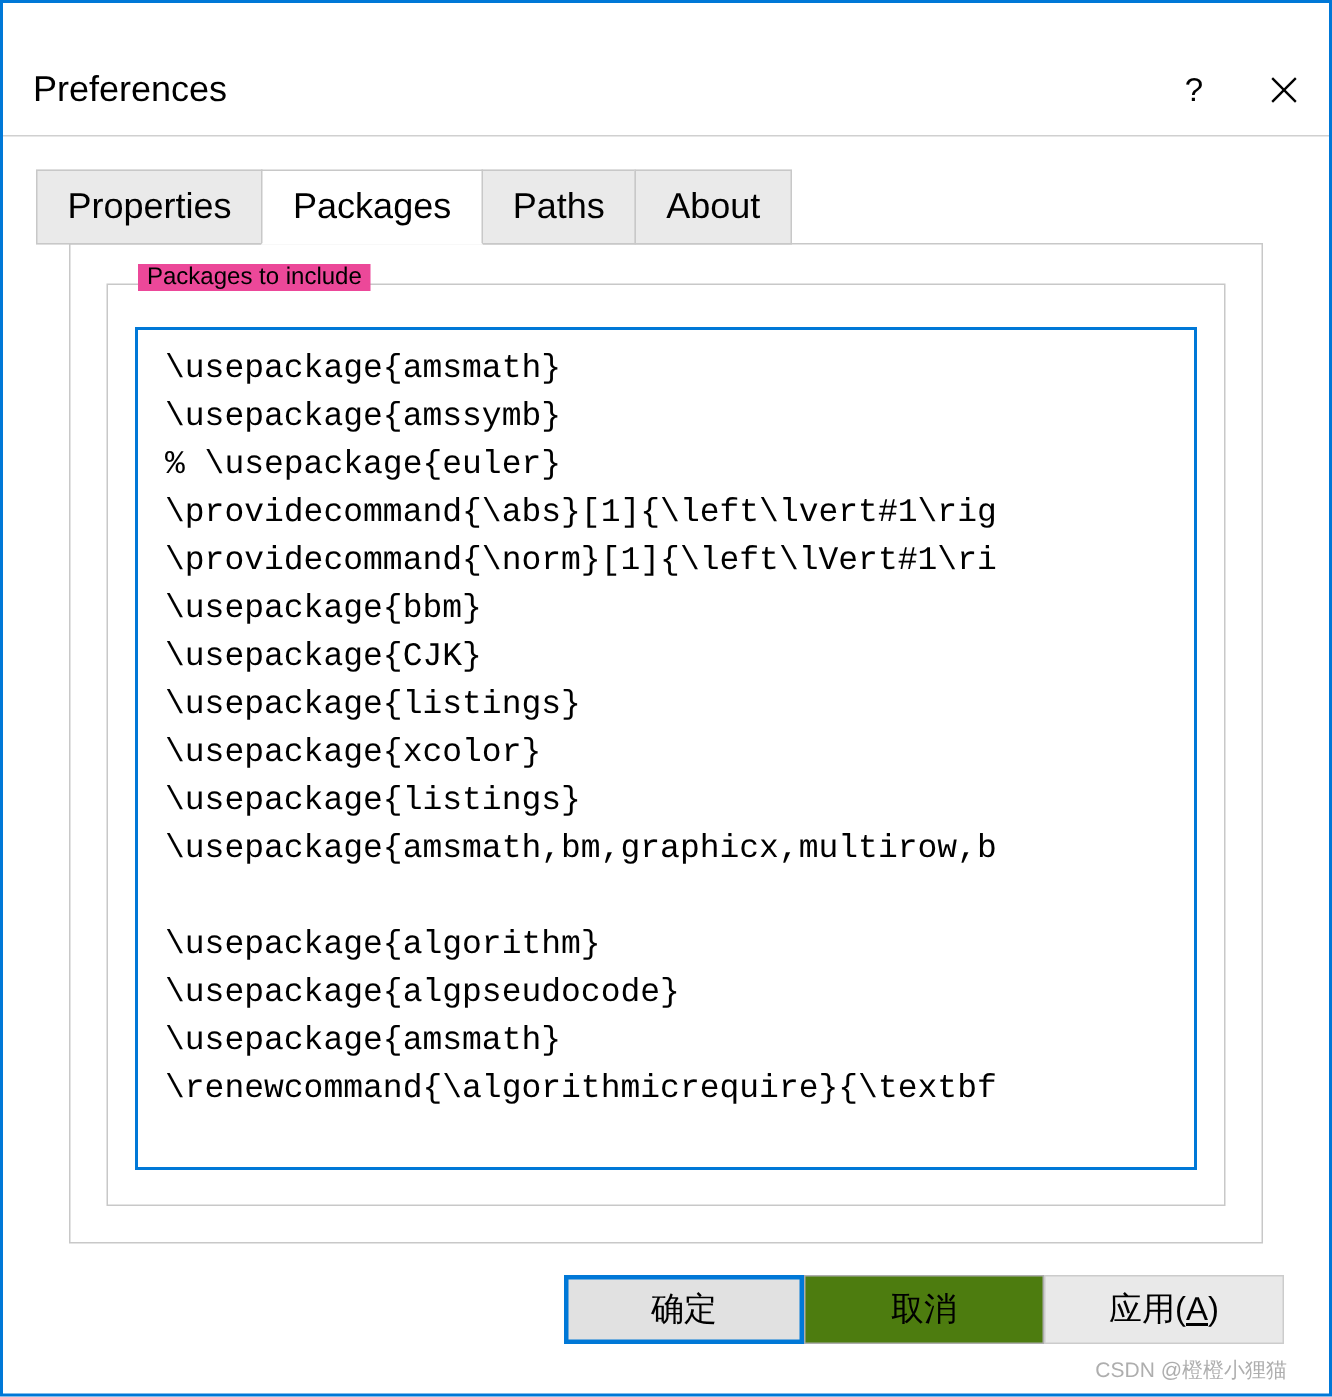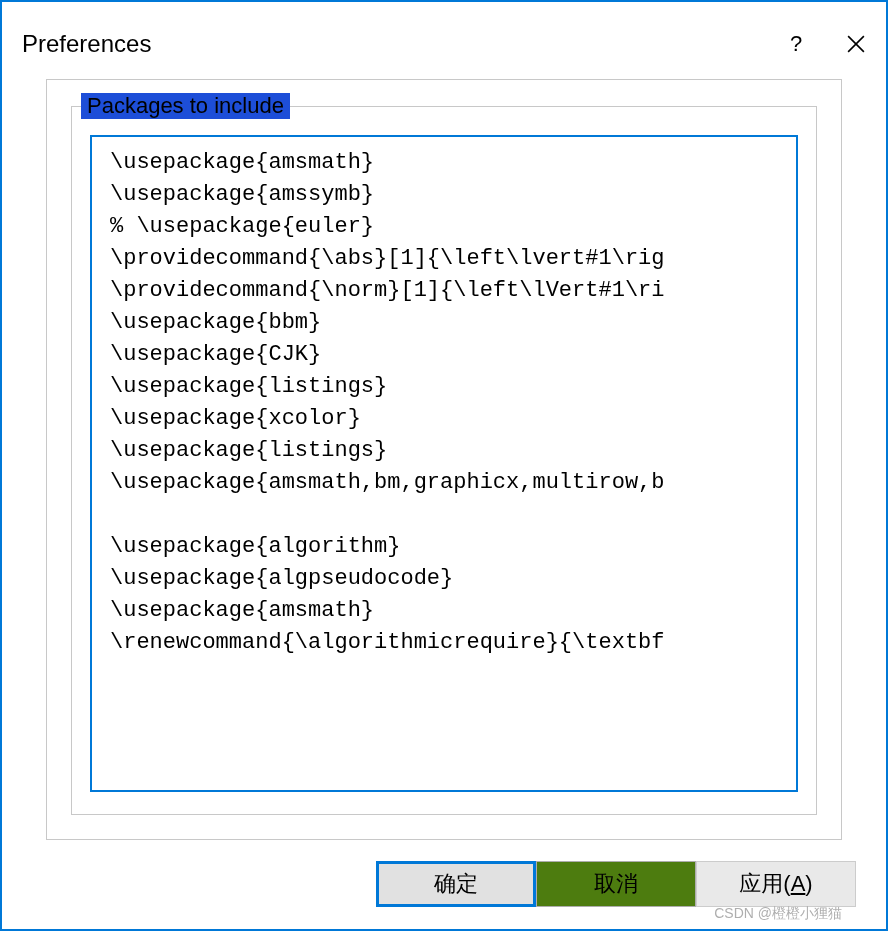--- a/index.html
+++ b/index.html
@@ -84,29 +84,29 @@
     }
     .fieldset {
       border: 1px solid #c8c8c8;
       padding: 28px 18px 18px 18px;
       position: relative;
       height: 100%;
     }
     .legend {
       position: absolute;
       top: -14px;
-      left: 9px;
-      background: #1d4ed8;
+      left: 20px;
+      background: #ec4899;
       padding: 0 6px;
-      font-size: 22px;
+      font-size: 16px;
       color: #000;
     }
     .textarea {
       width: 100%;
-      height: 657px;
+      height: 562px;
       border: 2px solid #0078d7;
       font-family: Consolas, "Courier New", monospace;
       font-size: 22px;
       line-height: 32px;
       padding: 10px 8px 10px 18px;
       resize: none;
       overflow-y: scroll;
       overflow-x: hidden;
       white-space: nowrap;
       color: #000;
@@ -135,21 +135,21 @@
     }
     .btn.disabled {
       color: #000000;
       border-color: #cccccc;
       background: #e9e9e9;
       cursor: default;
     }
     .apply-underline { text-decoration: underline; }
     .watermark {
       position: absolute;
-      right: 44px;
+      right: 28px;
       bottom: 6px;
       font-size: 14px;
       color: rgba(120,120,120,0.6);
       pointer-events: none;
     }
     
     .textarea::-webkit-scrollbar { width: 26px; }
     .textarea::-webkit-scrollbar-track { background: #f0f0f0; }
     .textarea::-webkit-scrollbar-thumb { background: #c2c2c2; }
     .textarea::-webkit-scrollbar-button {
@@ -172,20 +172,26 @@
         <line x1="1" y1="1" x2="15" y2="15" stroke="#000" stroke-width="1.4"></line>
         <line x1="15" y1="1" x2="1" y2="15" stroke="#000" stroke-width="1.4"></line>
       </svg>
     </button>
   </div>
 </div>
 
 <div class="divider"></div>
 
 <div class="tab-area">
+  <div class="tabs">
+    <div class="tab">Properties</div>
+    <div class="tab active">Packages</div>
+    <div class="tab">Paths</div>
+    <div class="tab">About</div>
+  </div>
 
   <div class="content-panel">
     <div class="fieldset">
       <div class="legend">Packages to include</div>
       <textarea class="textarea" spellcheck="false" style="">\usepackage{amsmath}
 \usepackage{amssymb}
 % \usepackage{euler}
 \providecommand{\abs}[1]{\left\lvert#1\rig
 \providecommand{\norm}[1]{\left\lVert#1\ri
 \usepackage{bbm}

